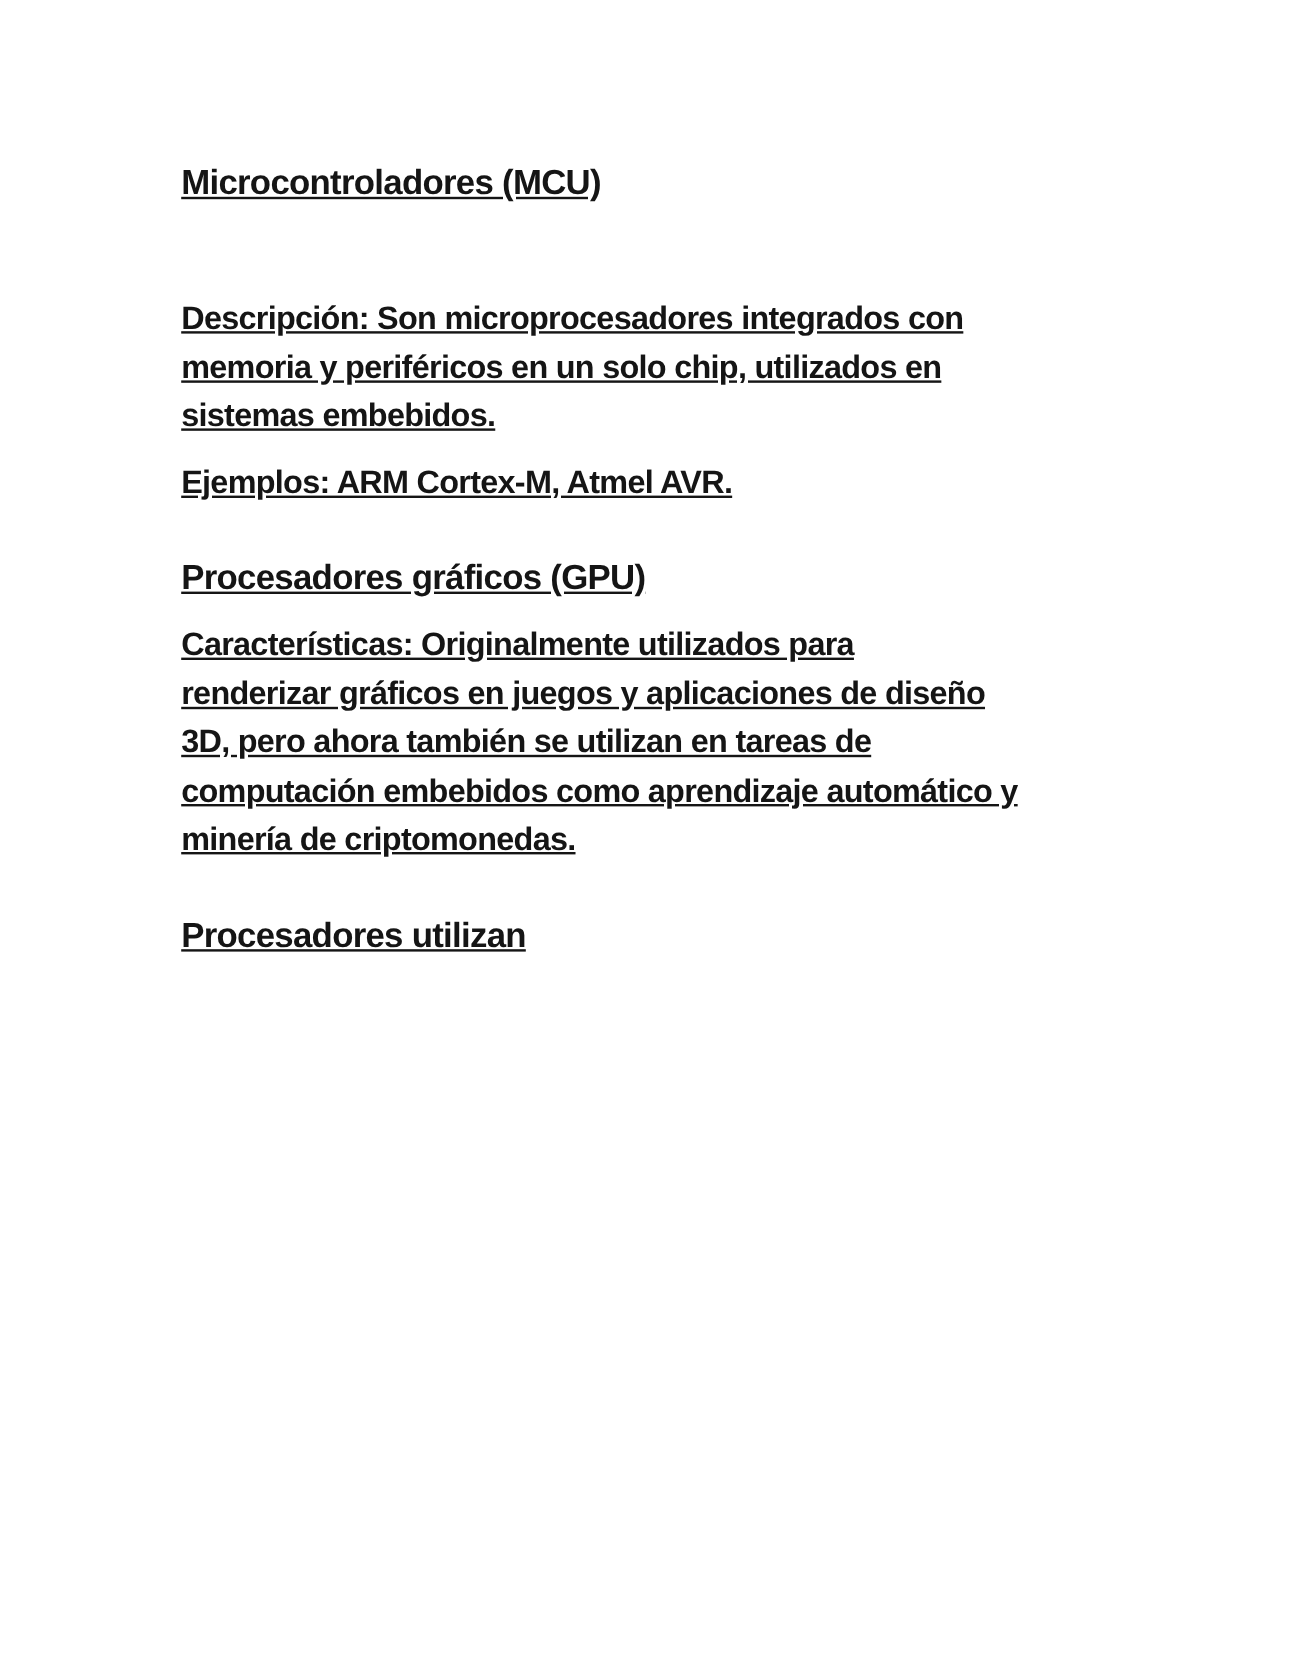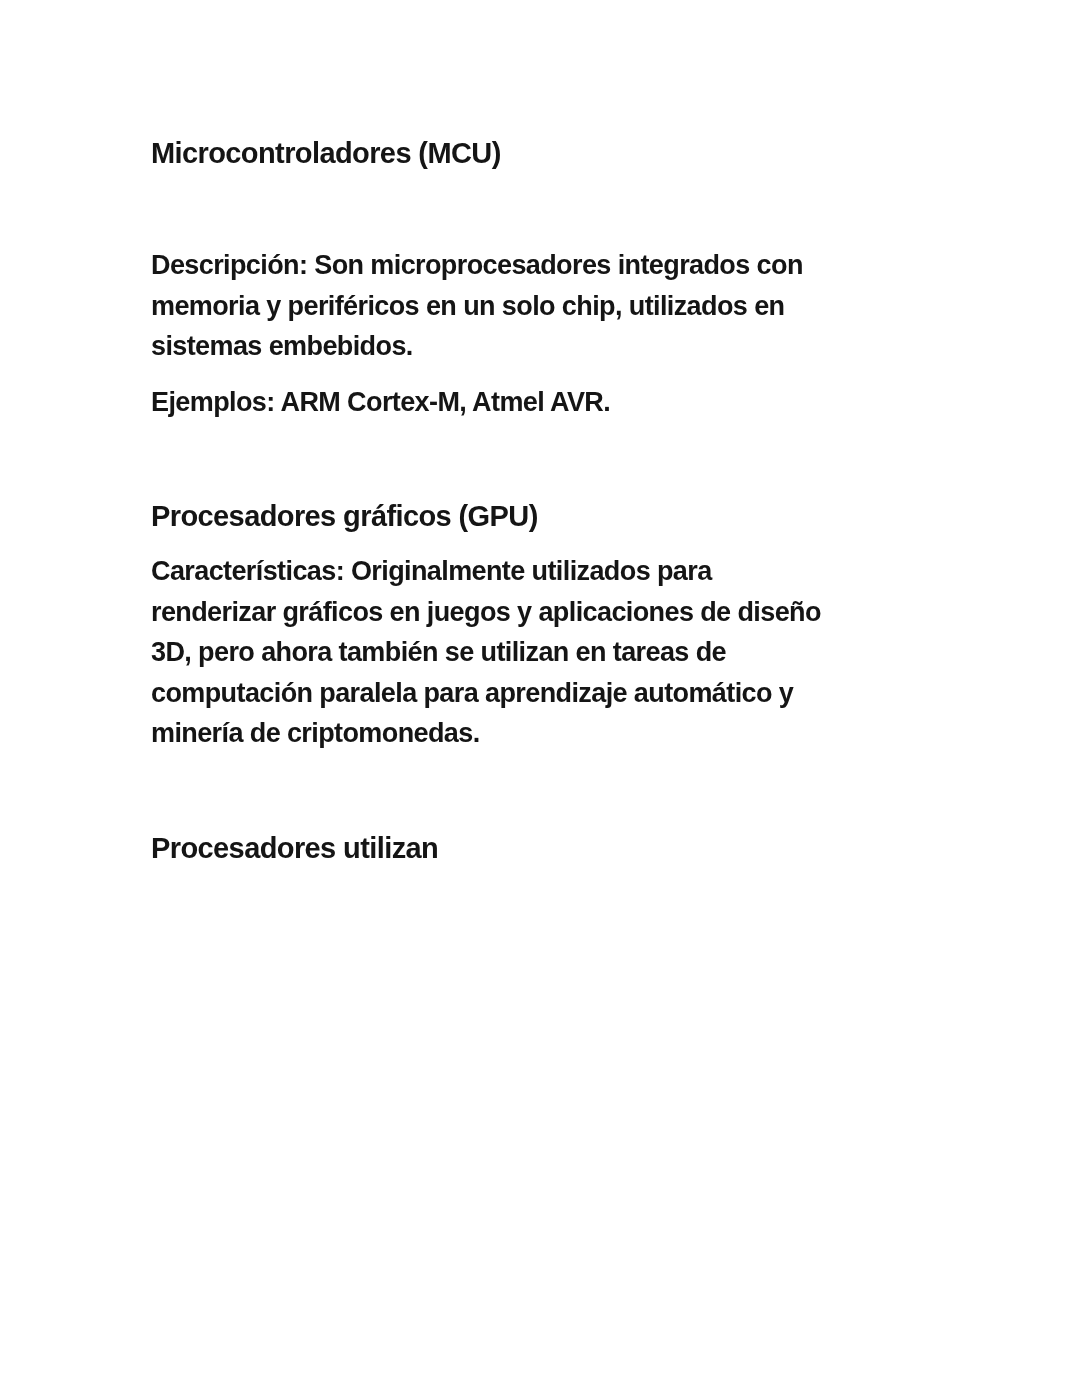--- a/index.html
+++ b/index.html
@@ -19,31 +19,32 @@
     left: 0;
     width: 1080px;
     height: 1397px;
     background: #ffffff;
     box-sizing: border-box;
     padding: 133px 0 0 151px;
     color: #151515;
   }
   .doc-col {
     width: 800px;
+    text-decoration: underline;
   }
   .title {
     margin: 0;
     font-size: 29px;
     font-weight: 700;
     letter-spacing: -0.6px;
     line-height: 40px;
     white-space: pre-line;
   }
   .title.mt {
-    margin-top: 74px;
+    margin-top: 40px;
   }
   .para {
     margin: 15px 0 0 0;
     font-size: 27px;
     font-weight: 700;
     letter-spacing: -0.6px;
     line-height: 40.5px;
     white-space: pre-line;
   }
   .para.first {
@@ -65,19 +66,19 @@
     <p class="para">Ejemplos: ARM Cortex-M, Atmel AVR.</p>
 
 
     <h1 class="title mt">Procesadores gráficos (GPU)</h1>
 
 
 
     <p class="para">Características: Originalmente utilizados para
 renderizar gráficos en juegos y aplicaciones de diseño
 3D, pero ahora también se utilizan en tareas de
-computación paralela para aprendizaje automático y
+computación embebidos como aprendizaje automático y
 minería de criptomonedas.</p>
 
     <h1 class="title mt">Procesadores utilizan</h1>
 
   </div>
 </main>
 
 </body></html>

